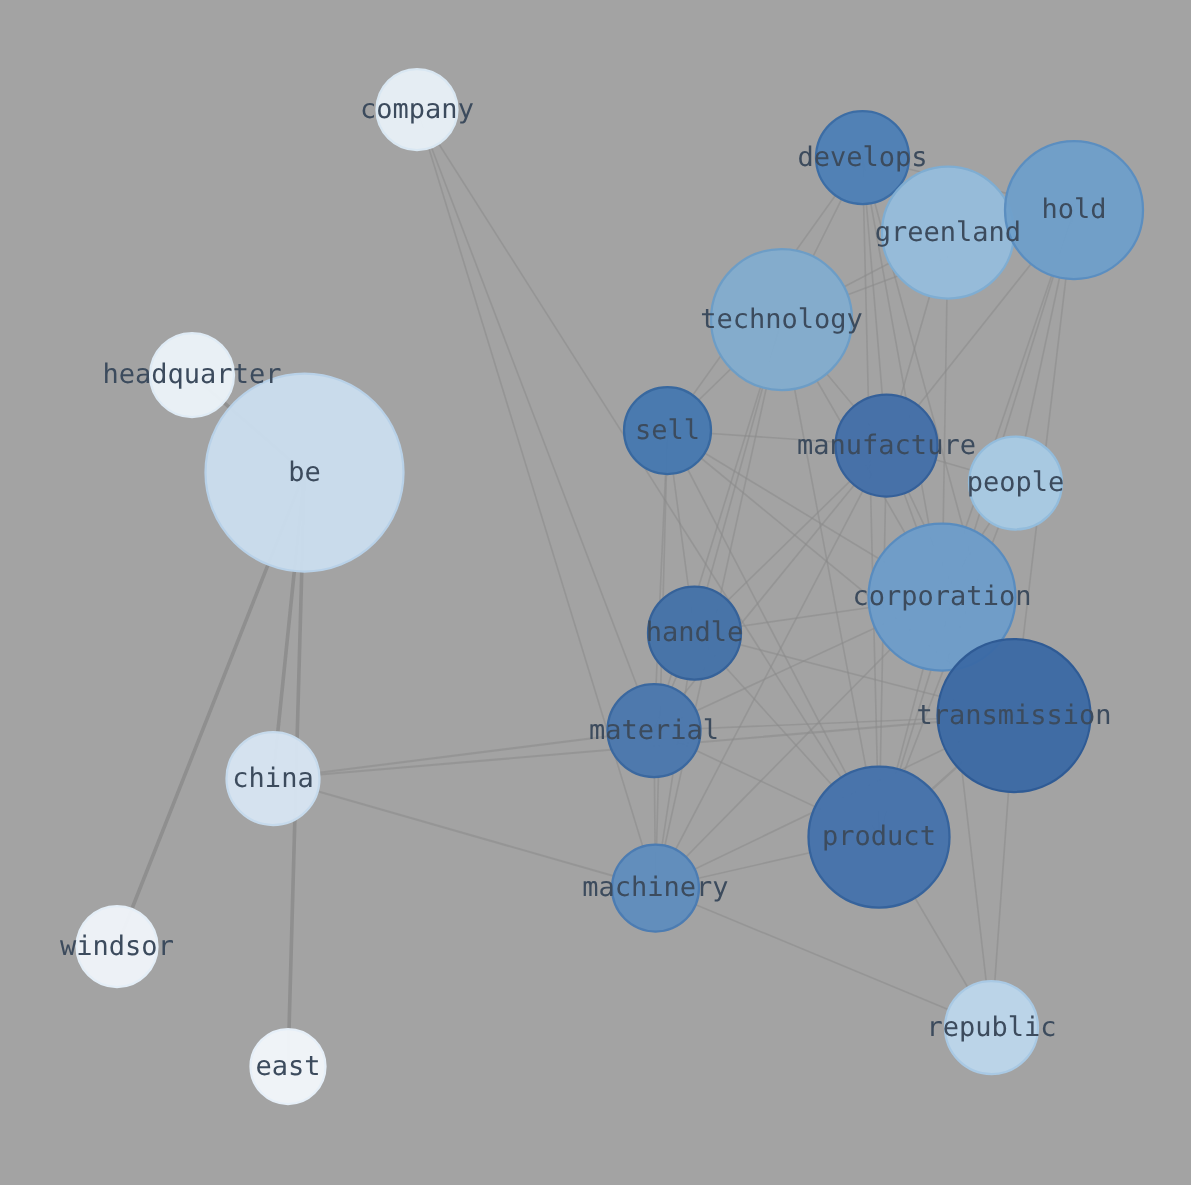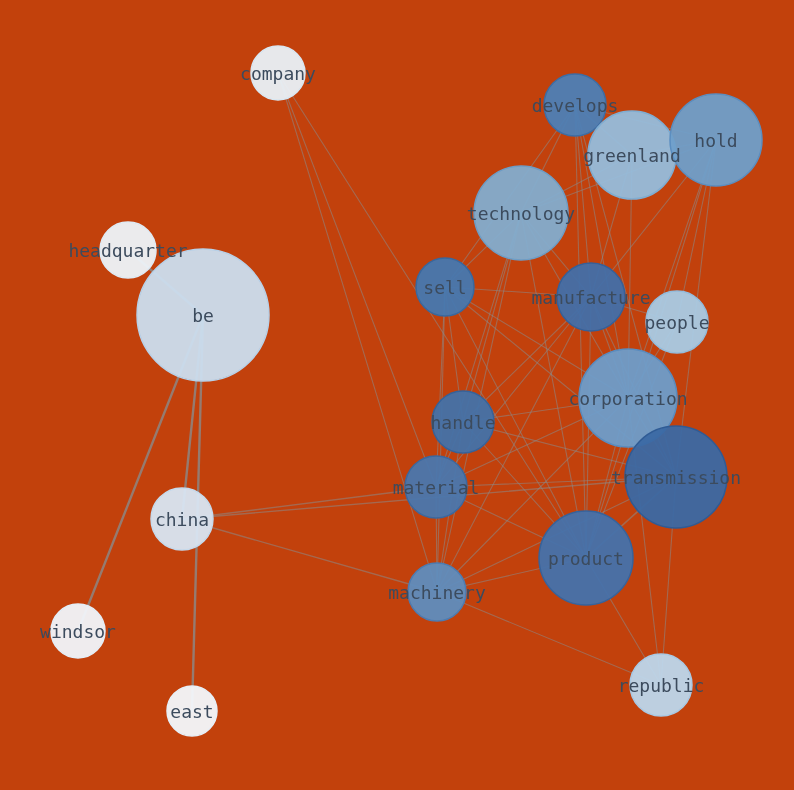--- a/index.html
+++ b/index.html
@@ -5,21 +5,21 @@
   html, body {
     margin: 0;
     padding: 0;
     background: #ffffff;
     font-family: "DejaVu Sans Mono", "Liberation Mono", monospace;
   }
   .canvas-wrap {
     position: relative;
     width: 794px;
     height: 790px;
-    background: #c2410c;
+    background: #a3a3a3;
     overflow: hidden;
   }
   svg { display: block; }
   .graph-edge { stroke-linecap: round; }
   .node-label {
     font-family: "DejaVu Sans Mono", "Liberation Mono", monospace;
     pointer-events: none;
   }
 </style>
 </head>

